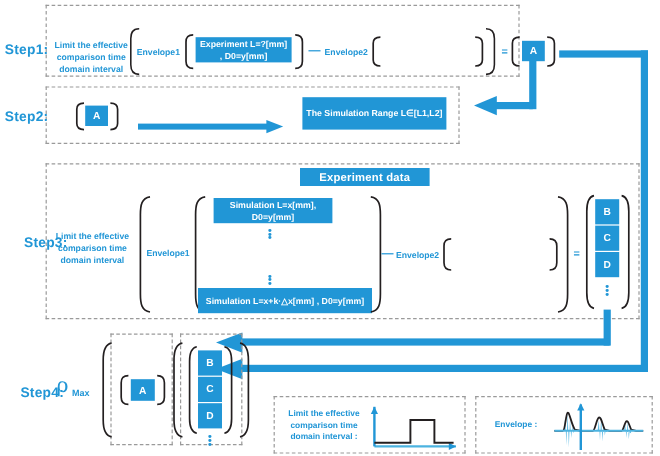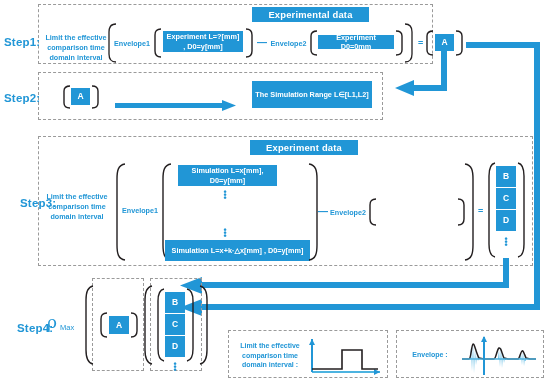--- a/index.html
+++ b/index.html
@@ -85,21 +85,21 @@
     position:absolute;
     color:#2196d6;
     font-weight:normal;
     font-size:17px;
     font-family:"DejaVu Serif", serif;
     line-height:1;
   }
   .rhosub{
     position:absolute;
     color:#2196d6;
-    font-weight:normal;
+    font-weight:bold;
     font-size:7.5px;
   }
   .eqsign{
     position:absolute;
     color:#2196d6;
     font-weight:bold;
     font-size:9px;
   }
   .minussign{
     position:absolute;
@@ -111,21 +111,20 @@
 </style>
 </head>
 <body>
 
 <div id="canvas">
 
   <div class="dashbox" style="left:38px;top:4px;width:395px;height:60px;"></div>
 
   <div class="steplabel" style="left:4px;top:36px;">Step1:</div>
 
-  <div class="chip title" style="left:252px;top:7px;width:117px;height:15px;">Experimental data</div>
 
   <div class="btext" style="left:42px;top:33px;width:68px;">Limit the effective
 comparison time
 domain interval</div>
 
   <div class="bracket" style="left:105px;top:23px;">
     <svg width="12" height="40" viewBox="0 0 12 40">
       <path d="M11 1 C5 1 4 5 4 9 L4 31 C4 35 5 39 11 39" fill="none" stroke="#231f20" stroke-width="1.3"></path>
     </svg>
   </div>
@@ -147,21 +146,20 @@
 
   <div class="minussign" style="left:257px;top:37px;">—</div>
 
   <div class="btext" style="left:270px;top:39px;width:37px;">Envelope2</div>
 
   <div class="bracket" style="left:308px;top:30px;">
     <svg width="10" height="26" viewBox="0 0 10 26">
       <path d="M9 1 C4 1 3 4 3 6 L3 20 C3 22 4 25 9 25" fill="none" stroke="#231f20" stroke-width="1.4"></path>
     </svg>
   </div>
-  <div class="chip" style="left:318px;top:35px;width:76px;height:14px;">Experiment D0=0mm</div>
   <div class="bracket" style="left:395px;top:30px;">
     <svg width="10" height="26" viewBox="0 0 10 26">
       <path d="M1 1 C6 1 7 4 7 6 L7 20 C7 22 6 25 1 25" fill="none" stroke="#231f20" stroke-width="1.4"></path>
     </svg>
   </div>
 
   <div class="bracket" style="left:404px;top:23px;">
     <svg width="12" height="40" viewBox="0 0 12 40">
       <path d="M1 1 C7 1 8 5 8 9 L8 31 C8 35 7 39 1 39" fill="none" stroke="#231f20" stroke-width="1.3"></path>
     </svg>

